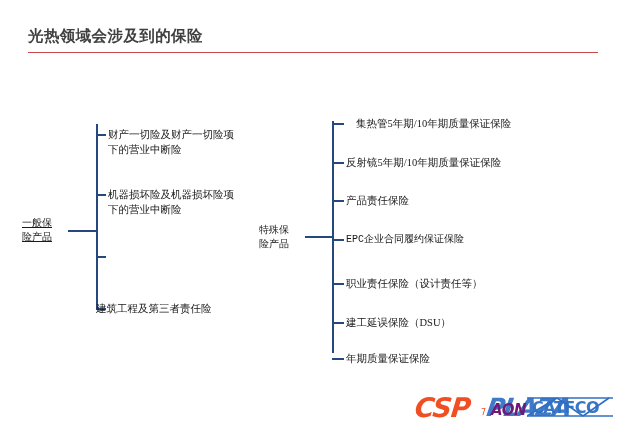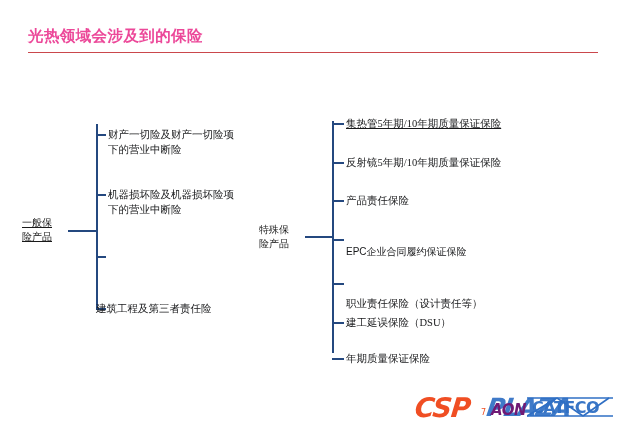--- a/index.html
+++ b/index.html
@@ -29,21 +29,21 @@
   #title-block {
     position: absolute;
     left: 28px;
     top: 26px;
     width: 570px;
   }
   #page-title {
     font-family: "DejaVu Sans", "Liberation Sans", sans-serif;
     font-size: 15.5px;
     font-weight: bold;
-    color: #ec4899;
+    color: #404040;
     letter-spacing: 0.4px;
     line-height: 20px;
     white-space: nowrap;
   }
   #title-rule {
     margin-top: 6px;
     width: 570px;
     height: 1px;
     background: #C1272D;
     opacity: .85;
@@ -208,33 +208,33 @@
 
   <div id="tree-special" class="tree">
 
     <div id="special-root" class="root-label">特殊保
 险产品</div>
 
     <div class="stem"></div>
     <div class="trunk"></div>
 
     <div class="branch" style="top:123px;"></div>
-    <div class="leaf-label" style="left:346px; top:116px; width:210px;text-decoration:underline;">集热管5年期/10年期质量保证保险</div>
+    <div class="leaf-label" style="left:356px; top:116px; width:210px;">集热管5年期/10年期质量保证保险</div>
 
     <div class="branch" style="top:162px;"></div>
     <div class="leaf-label" style="left:346px; top:155px; width:210px;">反射镜5年期/10年期质量保证保险</div>
 
     <div class="branch" style="top:200px;"></div>
     <div class="leaf-label" style="left:346px; top:193px; width:210px;">产品责任保险</div>
 
     <div class="branch" style="top:239px;"></div>
-    <div class="leaf-label" style="left:346px; top:232px; width:210px; font-family:Liberation Sans, sans-serif; font-size:10px;margin-top:12px;">EPC企业合同履约保证保险</div>
+    <div class="leaf-label" style="left:346px; top:232px; width:210px; font-family:Liberation Mono, monospace; font-size:10px;">EPC企业合同履约保证保险</div>
 
     <div class="branch" style="top:283px;"></div>
-    <div class="leaf-label" style="left:346px; top:276px; width:215px;margin-top:20px;">职业责任保险（设计责任等）</div>
+    <div class="leaf-label" style="left:346px; top:276px; width:215px;">职业责任保险（设计责任等）</div>
 
     <div class="branch" style="top:322px;"></div>
     <div class="leaf-label" style="left:346px; top:315px; width:215px;">建工延误保险（DSU）</div>
 
     <div class="branch" style="top:358px;"></div>
     <div class="leaf-label" style="left:346px; top:351px; width:215px;">年期质量保证保险</div>
   </div>
 
   <div id="logo-area">
     <span class="logo-csp">CSP</span>

